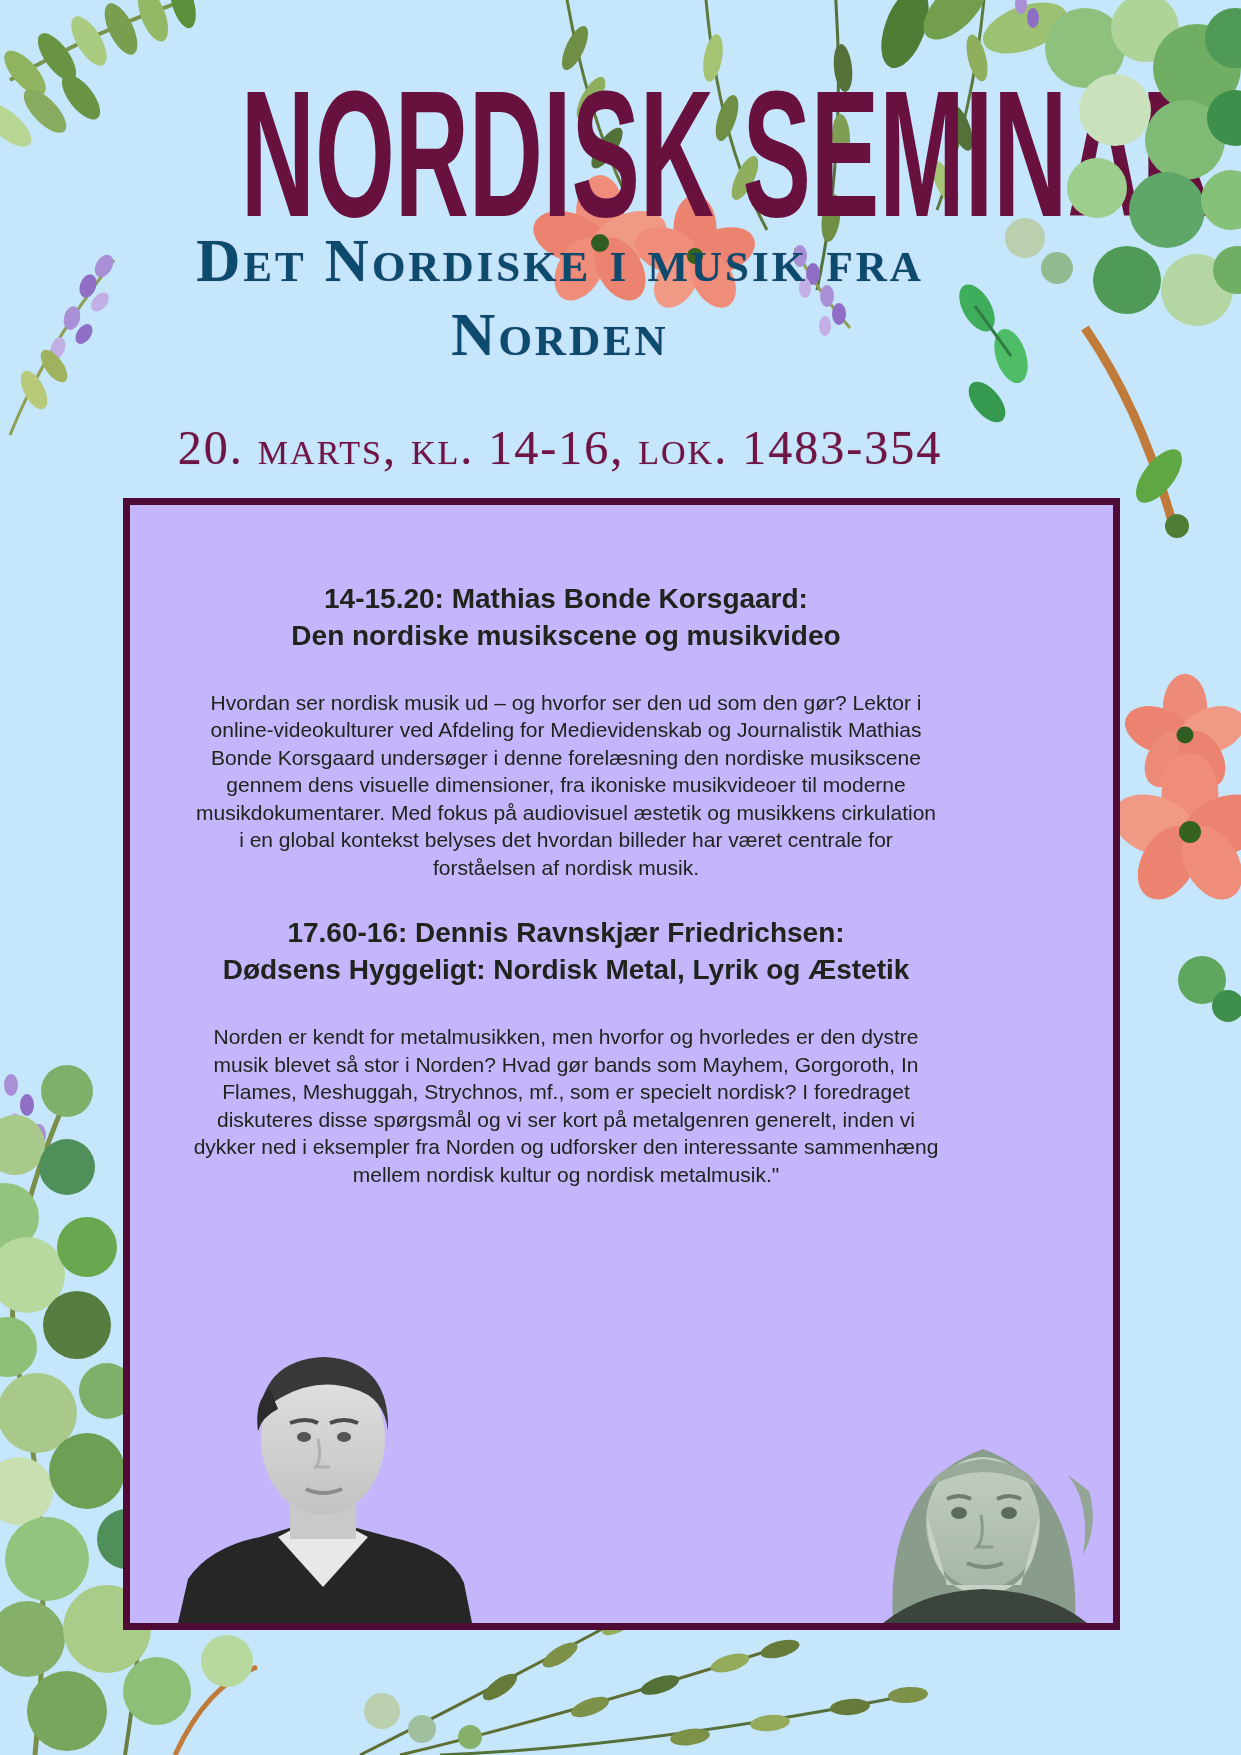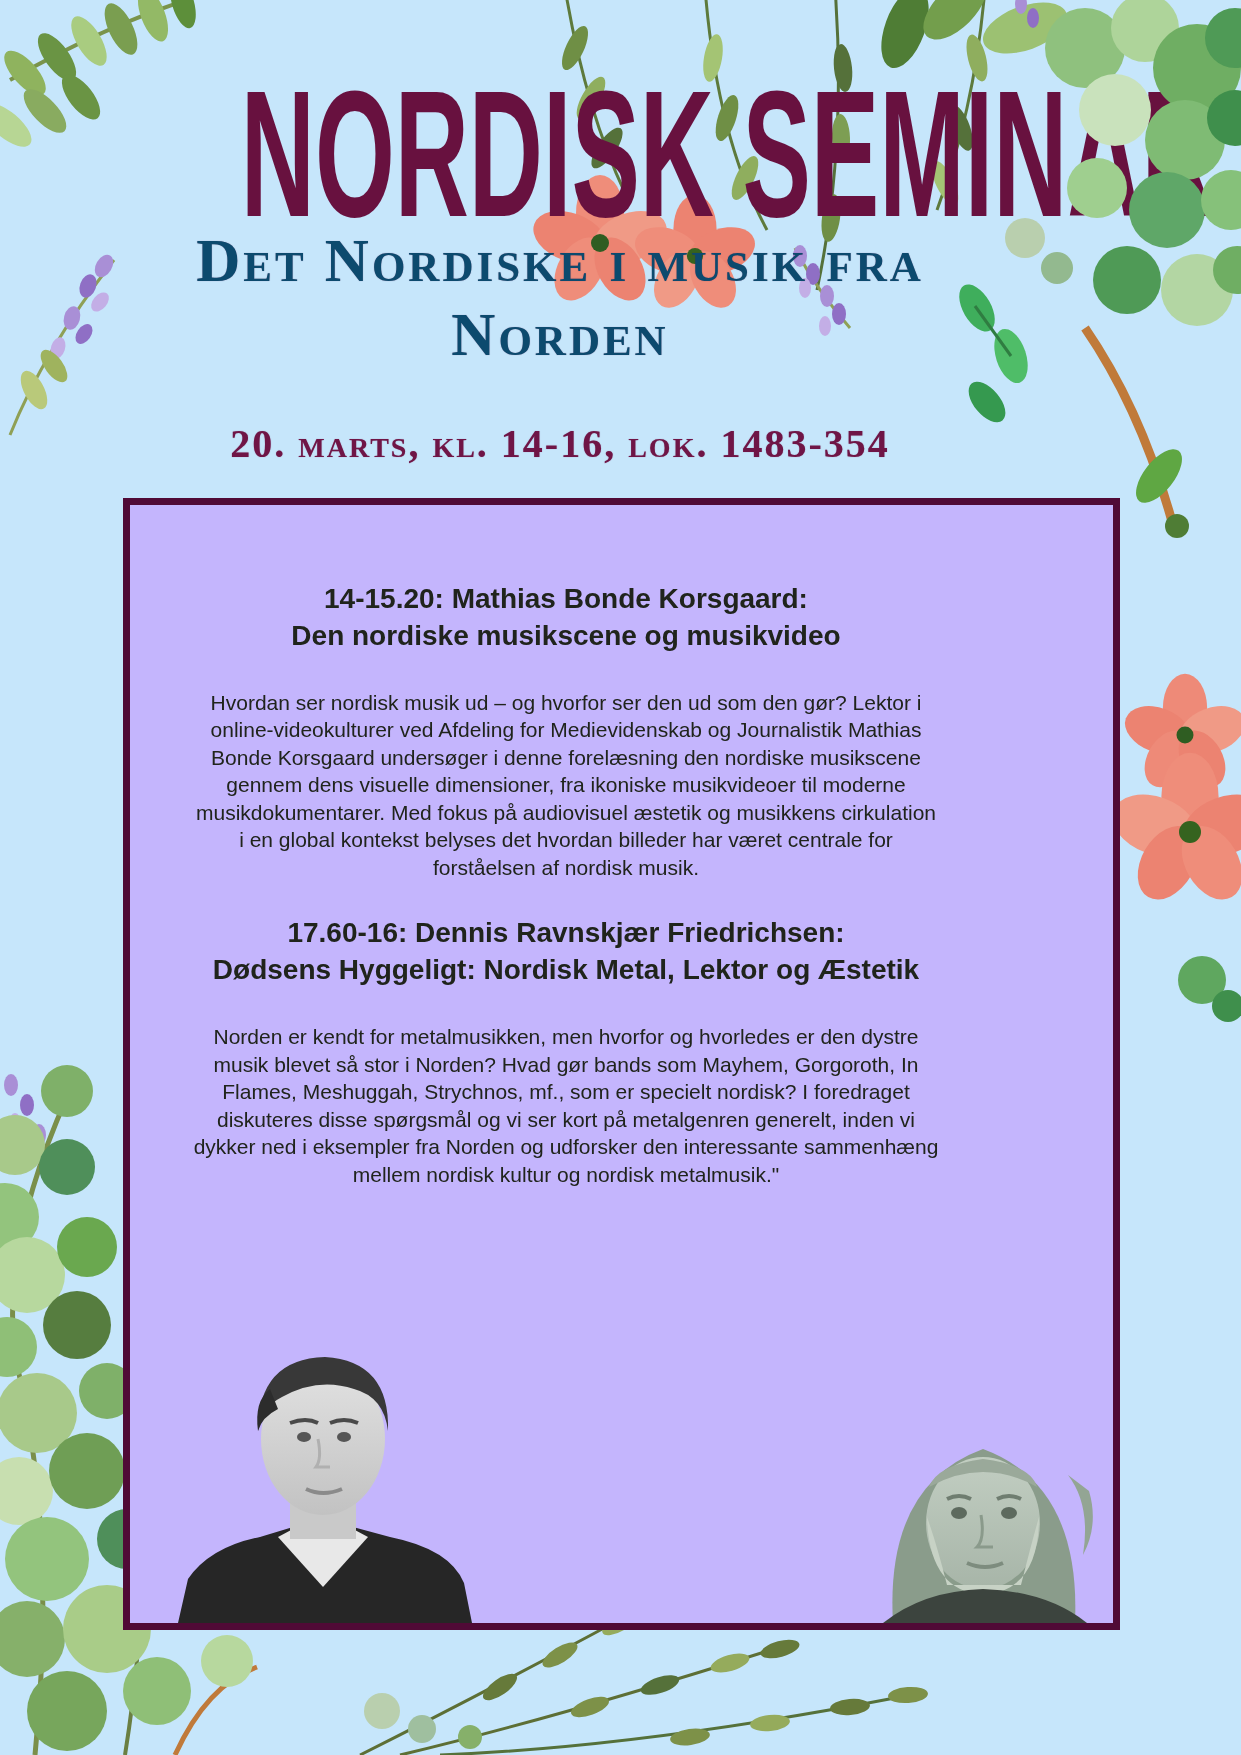--- a/index.html
+++ b/index.html
@@ -30,22 +30,22 @@
     font-weight:bold;
     font-size:61px;line-height:1.22;letter-spacing:3px;
     color:#0c4a6e;
     text-shadow:0 0 1px rgba(111,21,70,.45);
   }
   .datetime{
     position:absolute;left:60px;top:420px;width:1000px;
     text-align:center;
     font-family:"Liberation Serif", serif;
     font-variant:small-caps;
-    font-weight:bold;
-    font-size:40px;letter-spacing:2px;
+    font-weight:normal;
+    font-size:48px;letter-spacing:2px;
     color:#6f1546;
     text-shadow:0 0 1px rgba(111,21,70,.45);
   }
   .content-box{
     position:absolute;left:123px;top:498px;
     width:983px;height:1118px;
     background:#c4b5fd;
     border:7px solid #500a36;
     z-index:4;
   }
@@ -269,21 +269,21 @@
 
   <div class="content-box">
     <div class="box-inner">
       <div class="talk-heading">
         <div>14-15.20: Mathias Bonde Korsgaard:</div>
         <div>Den nordiske musikscene og musikvideo</div>
       </div>
       <p class="talk-desc">Hvordan ser nordisk musik ud – og hvorfor ser den ud som den gør? Lektor i online-videokulturer ved Afdeling for Medievidenskab og Journalistik Mathias Bonde Korsgaard undersøger i denne forelæsning den nordiske musikscene gennem dens visuelle dimensioner, fra ikoniske musikvideoer til moderne musikdokumentarer. Med fokus på audiovisuel æstetik og musikkens cirkulation i en global kontekst belyses det hvordan billeder har været centrale for forståelsen af nordisk musik.</p>
       <div class="talk-heading">
         <div>17.60-16: Dennis Ravnskjær Friedrichsen:</div>
-        <div>Dødsens Hyggeligt: Nordisk Metal, Lektor og Æstetik</div>
+        <div>Dødsens Hyggeligt: Nordisk Metal, Lyrik og Æstetik</div>
       </div>
       <p class="talk-desc last">Norden er kendt for metalmusikken, men hvorfor og hvorledes er den dystre musik blevet så stor i Norden? Hvad gør bands som Mayhem, Gorgoroth, In Flames, Meshuggah, Strychnos, mf., som er specielt nordisk? I foredraget diskuteres disse spørgsmål og vi ser kort på metalgenren generelt, inden vi dykker ned i eksempler fra Norden og udforsker den interessante sammenhæng mellem nordisk kultur og nordisk metalmusik."</p>
     </div>
 
     <svg class="photo photo-left" viewBox="0 0 330 292">
       <defs>
         <linearGradient id="faceL" x1="0" y1="0" x2="0" y2="1">
           <stop offset="0" stop-color="#e2e2e2"></stop>
             <stop offset="1" stop-color="#c2c2c2"></stop>
         </linearGradient>

